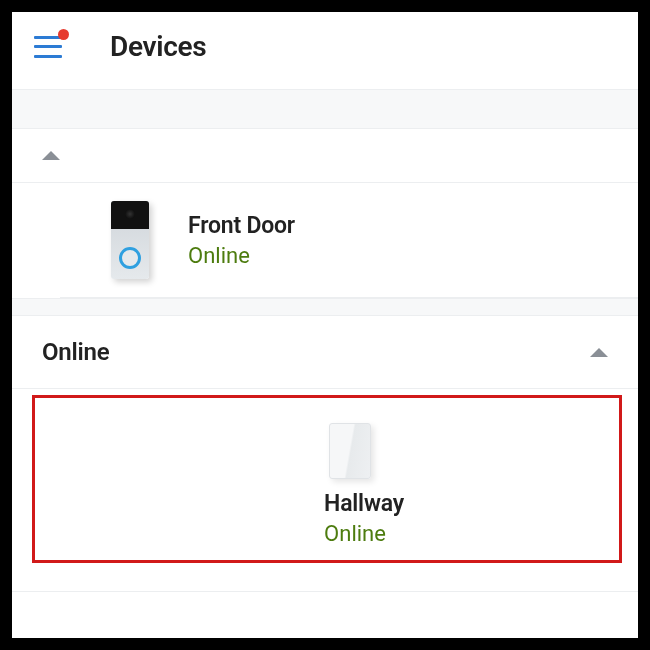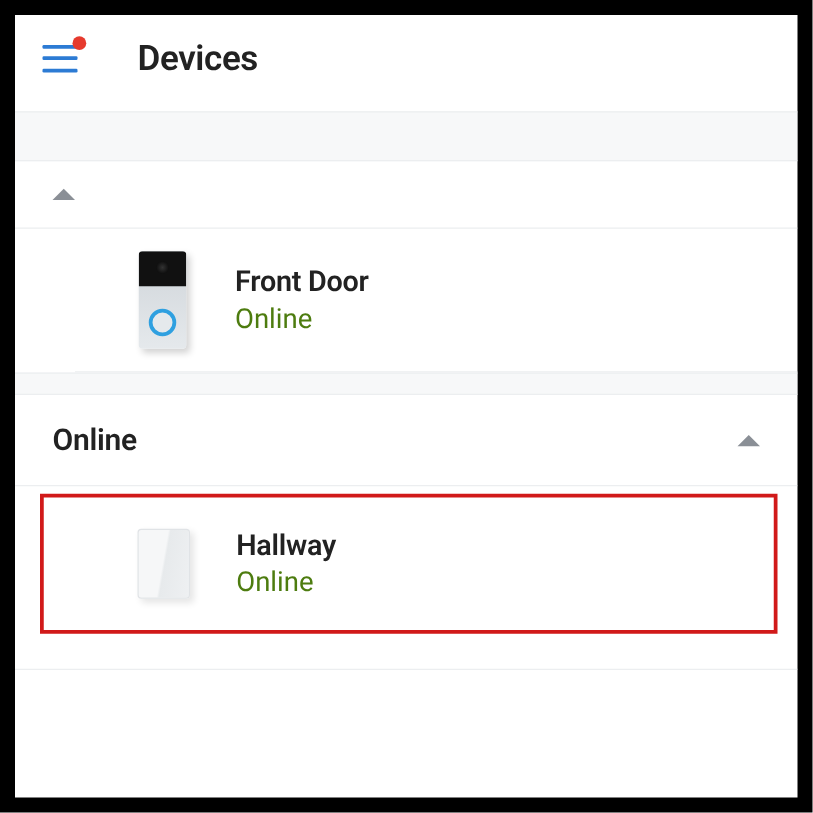--- a/index.html
+++ b/index.html
@@ -155,20 +155,21 @@
     border-top: 1px solid #eceef0;
     border-bottom: 1px solid #eceef0;
   }
   .highlight-box {
     border: 3px solid #d11919;
     margin: 6px 16px 0 20px;
   }
   .highlight-box .device-row {
     border-bottom: none;
     padding: 14px 20px 14px 18px;
+    flex-direction: column;
   }
   .tail-divider {
     border-top: 1px solid #eceef0;
     margin-top: 28px;
   }
 </style>
 </head>
 <body>
 
 <div class="screen">

